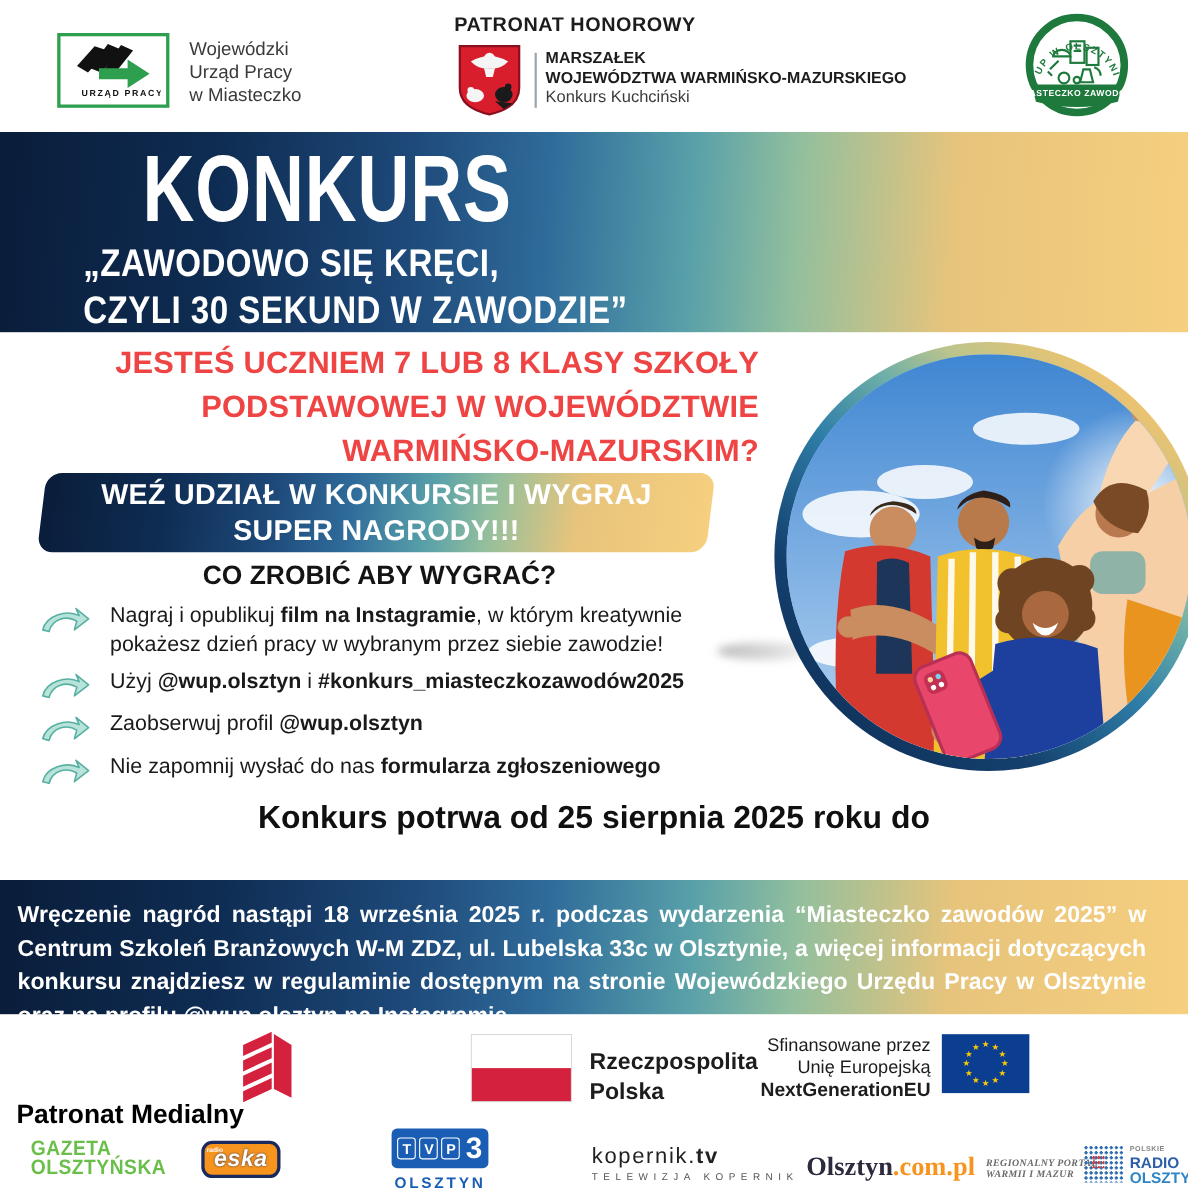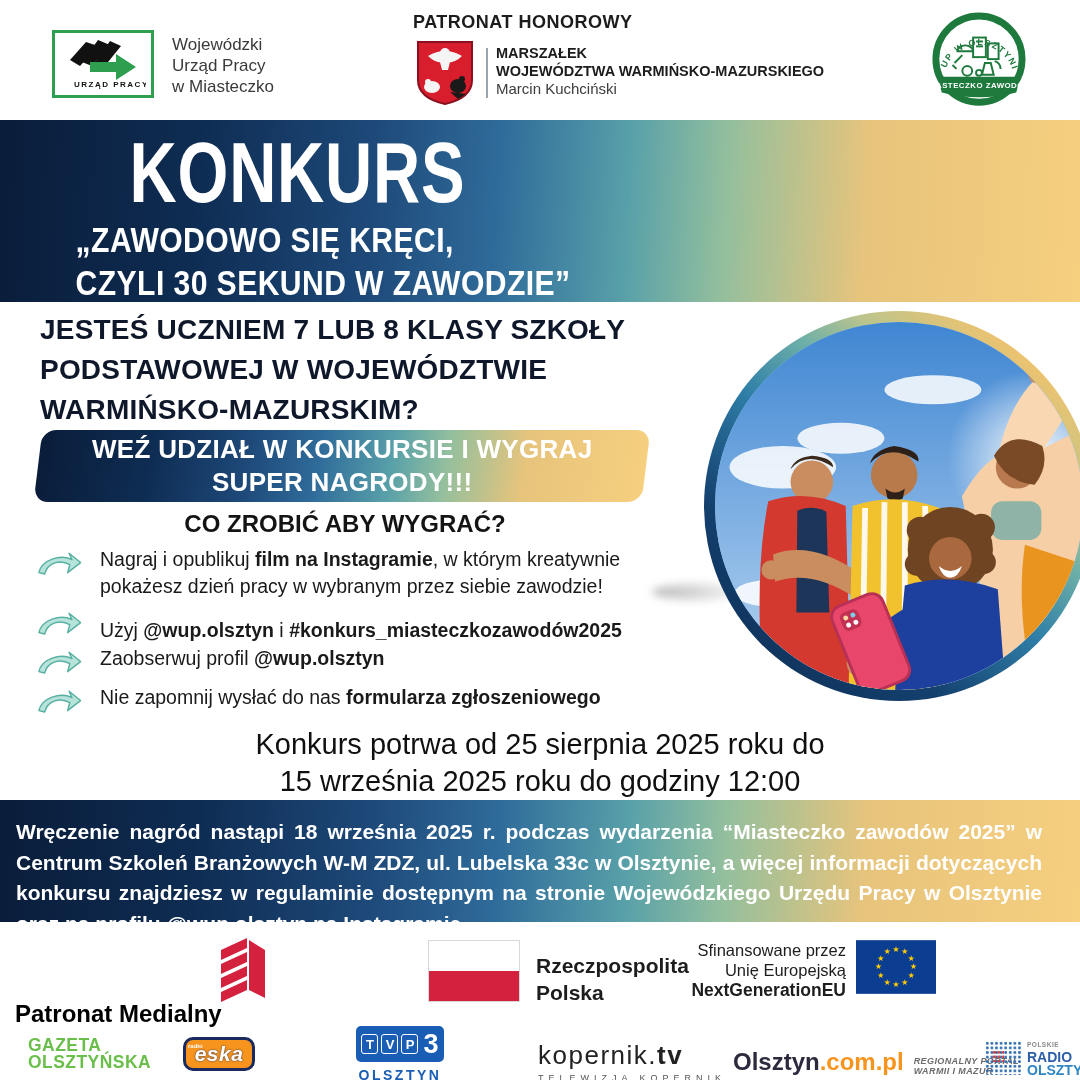--- a/index.html
+++ b/index.html
@@ -22,37 +22,37 @@
   .badge{left:930px;top:12px;width:98px;height:104px;}
   
   .gradband{background:linear-gradient(93deg,#0a1d3a 0%,#0e2c52 18%,#1d4878 34%,#2f6b9a 46%,
     #58a0a9 58%,#93bf9d 67%,#e7c47c 80%,#f6cf7f 100%);}
   .titleband{left:0;top:120px;width:1080px;height:182px;color:#fff;}
   .konkurs{margin-top:6px;font-size:86px;line-height:92px;font-weight:bold;
     transform:scaleX(.76);transform-origin:50% 50%;letter-spacing:1px;}
   .subtitle{font-size:35px;line-height:43px;font-weight:bold;
     transform:scaleX(.86);transform-origin:50% 50%;letter-spacing:.5px;}
   
-  .question{left:40px;top:310px;width:650px;text-align:left;font-size:28px;line-height:40px;
-    font-weight:800;color:#0f172a;letter-spacing:.2px;}
+  .question{left:40px;top:310px;width:650px;text-align:right;font-size:28px;line-height:40px;
+    font-weight:800;color:#ef4444;letter-spacing:.2px;}
   .cta-banner{left:38px;top:430px;width:608px;height:72px;border-radius:14px;
     transform:skewX(-7deg);transform-origin:50% 50%;
     display:flex;align-items:center;justify-content:center;}
   .cta-inner{transform:skewX(7deg);color:#fff;font-size:26px;line-height:33px;font-weight:bold;
     text-align:center;letter-spacing:.3px;}
   .how{left:40px;top:510px;width:610px;text-align:center;font-size:24px;font-weight:800;color:#141414;}
   .step{display:flex;align-items:flex-start;}
   .step-icon{flex:0 0 64px;padding-top:2px;}
   .step-text{margin:0;font-size:19.5px;line-height:27px;color:#1a1a1a;}
   .s1{left:36px;top:546px;width:650px;}
-  .s2{left:36px;top:606px;width:650px;align-items:flex-end;}
+  .s2{left:36px;top:606px;width:650px;}
   .s3{left:36px;top:645px;width:650px;}
   .s4{left:36px;top:684px;width:650px;}
   .dates{left:0;top:726px;width:1080px;text-align:center;font-size:29px;line-height:37px;
-    font-weight:normal;color:#101010;}
+    font-weight:bold;color:#101010;}
   
   .photo-ring{left:704px;top:311px;width:390px;height:390px;border-radius:50%;
     background:linear-gradient(40deg,#0c2a50 0%,#14406e 28%,#2f7fa8 48%,#6fb0a8 62%,#bcc48c 72%,#eec36f 86%,#f3ca78 100%);}
   .photo{position:absolute;inset:11px;border-radius:50%;overflow:hidden;background:#9cc4ec;}
   .photo-shadow{left:652px;top:584px;width:90px;height:16px;border-radius:50%;
     background:linear-gradient(to right,rgba(60,60,60,.35),rgba(120,120,120,.08));filter:blur(4px);}
   
   .infoband{left:0;top:800px;width:1080px;height:122px;box-sizing:border-box;padding:17px 38px 0 16px;
     color:#fff;font-size:21px;line-height:30.5px;font-weight:bold;text-align:justify;}
   
@@ -74,24 +74,24 @@
     text-shadow:0 0 2px #1b2a5e;}
   .eska-radio{position:absolute;left:2px;top:3px;font-size:6px;color:#fff;font-weight:bold;}
   .tvp{left:352px;top:1026px;width:96px;text-align:center;}
   .tvp-box{margin:0 auto;width:88px;height:36px;background:#1a5db4;border-radius:5px;
     display:flex;align-items:center;justify-content:center;gap:3px;}
   .tvp-l{border:1.5px solid #fff;border-radius:3px;color:#fff;font-size:13px;font-weight:bold;
     width:15px;height:18px;display:flex;align-items:center;justify-content:center;}
   .tvp-3{color:#fff;font-size:27px;font-weight:bold;margin-left:2px;}
   .tvp-city{margin-top:5px;color:#1a5db4;font-weight:bold;font-size:14px;letter-spacing:2.5px;}
   .kop{left:538px;top:1040px;color:#222;}
-  .kop-main{font-size:26px;font-weight:300;letter-spacing:1.5px;}
+  .kop-main{font-size:20px;font-weight:300;letter-spacing:1.5px;}
   .kop-main .b{font-weight:bold;}
   .kop-sub{margin-top:2px;font-size:9px;letter-spacing:5px;color:#555;}
-  .ols{left:733px;top:1048px;display:flex;align-items:flex-end;gap:10px;}
+  .ols{left:733px;top:1048px;display:flex;align-items:center;gap:10px;font-family:Liberation Serif, serif;}
   .ols-name{font-size:24px;font-weight:800;color:#2b2b3d;}
   .ols-name .o{color:#f7941d;}
   .ols-desc{font-size:9px;line-height:10px;font-weight:bold;font-style:italic;color:#6b6b6b;letter-spacing:.4px;}
   .radio{left:985px;top:1038px;display:flex;gap:6px;align-items:center;}
   .radio-dots{width:36px;height:34px;position:relative;
     background-image:radial-gradient(circle,#2d6cb0 1.2px,transparent 1.5px);
     background-size:4.6px 4.6px;}
   .radio-dots .red{position:absolute;left:7px;top:9px;width:12px;height:12px;
     background-image:radial-gradient(circle,#d43a3a 1.2px,transparent 1.5px);background-size:4.6px 4.6px;}
   .radio-t{line-height:13px;}
@@ -134,21 +134,21 @@
     <g fill="#1a1a1a">
       <ellipse cx="42" cy="46" rx="8" ry="7"></ellipse>
       <circle cx="46" cy="39" r="3"></circle>
       <path d="M34 52 l16 2 -8 5 Z"></path>
     </g>
   </svg>
   <div class="abs ph-divider"></div>
   <div class="abs ph-block">
     <div class="b">MARSZAŁEK</div>
     <div class="b">WOJEWÓDZTWA WARMIŃSKO-MAZURSKIEGO</div>
-    <div class="n">Marcin Kuchciński</div>
+    <div class="n">Konkurs Kuchciński</div>
   </div>
 
   <svg class="abs badge" viewBox="0 0 100 106">
     <circle cx="50" cy="48" r="44" fill="#fff" stroke="#1e7a3c" stroke-width="7"></circle>
     <defs>
         <path id="arc" d="M 16 58 A 36 36 0 0 1 84 58"></path>
       </defs>
     <text font-size="9" font-weight="bold" fill="#1e7a3c" letter-spacing="1.5">
       <textPath href="#arc" startOffset="50%" text-anchor="middle">WUP W OLSZTYNIE</textPath>
     </text>
@@ -291,21 +291,20 @@
     <span class="step-icon">
       <svg width="46" height="32" viewBox="0 0 64 40">
           <path d="M4 32 C8 14 34 6 50 14 L46 5 L62 18 L44 32 L47 21 C34 13 16 18 12 34 Z" fill="#b7e3da" stroke="#57b0a2" stroke-width="2" stroke-linejoin="round"></path>
         </svg>
     </span>
     <p class="step-text"><span>Nie zapomnij wysłać do nas </span><b>formularza zgłoszeniowego</b><span></span><b></b><span></span></p>
   </div>
 
   <div class="abs dates">
     <div>Konkurs potrwa od 25 sierpnia 2025 roku do</div>
-    <div>15 września 2025 roku do godziny 12:00</div>
   </div>
 
   <div class="abs infoband gradband">
     <span>Wręczenie nagród nastąpi 18 września 2025 r. podczas wydarzenia “Miasteczko zawodów 2025” w Centrum Szkoleń Branżowych W-M ZDZ, ul. Lubelska 33c w Olsztynie, a więcej informacji dotyczących konkursu znajdziesz w regulaminie dostępnym na stronie Wojewódzkiego Urzędu Pracy w Olsztynie oraz na profilu @wup.olsztyn na Instagramie.</span>
   </div>
 
   <div class="abs kpo">
     <svg width="56" height="70" viewBox="0 0 56 70">
       <g fill="#d4213d">
         <polygon points="8,14 34,2 34,12 8,24"></polygon>

